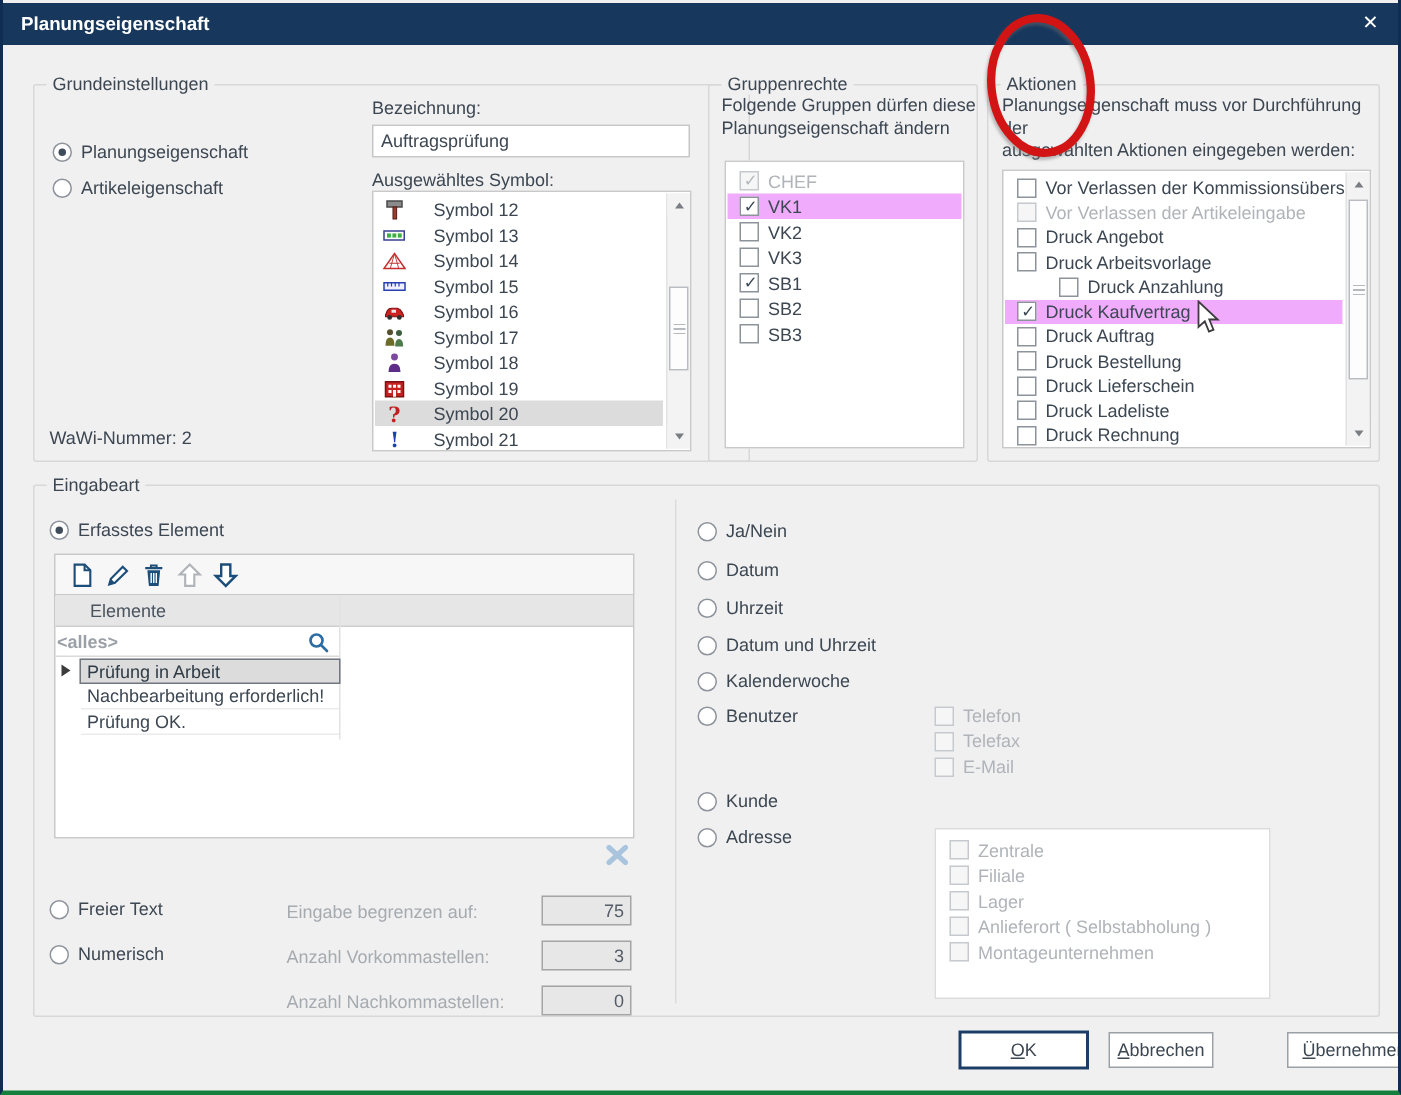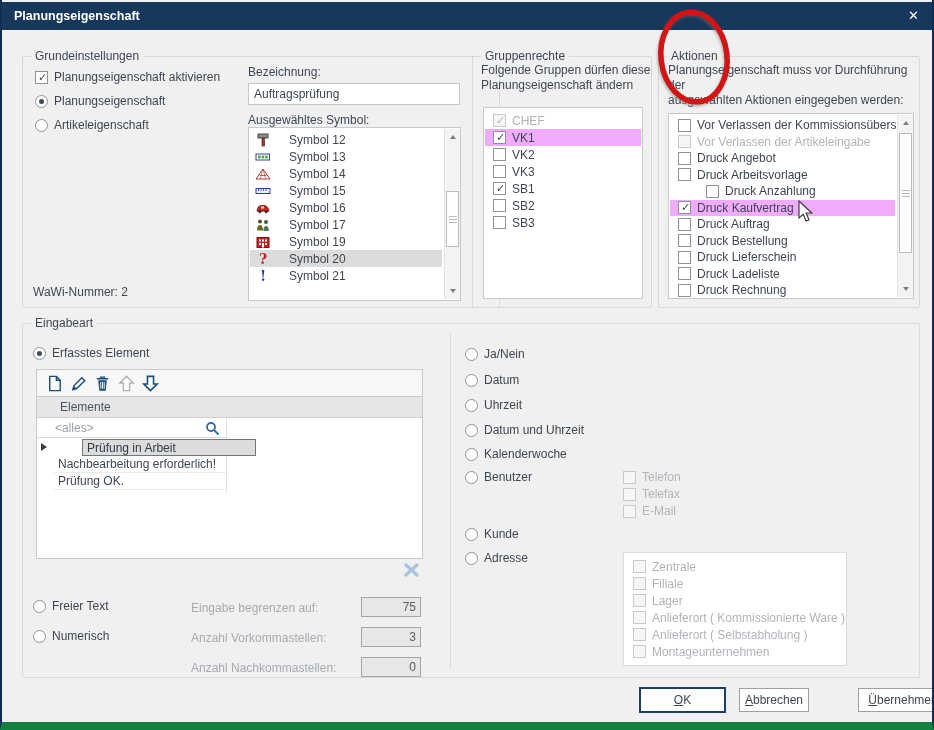--- a/index.html
+++ b/index.html
@@ -2,21 +2,21 @@
 <html><head>
 <meta charset="utf-8">
 <style>
   html,body{margin:0;padding:0;background:#cfcfcf;}
   *{box-sizing:border-box;}
   .win{
     position:relative;width:934px;height:730px;
     background:#f0f0f1;
     font-family:"Liberation Sans","DejaVu Sans",sans-serif;
     font-size:12px;color:#3d4752;overflow:hidden;
-    border-left:2px solid #0f2d52;border-right:2px solid #0f2d52;border-bottom:8px solid #15803d;
+    border-left:2px solid #0f2d52;border-right:2px solid #0f2d52;border-bottom:3px solid #15803d;
   }
   .titlebar{position:absolute;left:0;top:2px;right:0;height:28px;background:#17375c;display:flex;align-items:center;}
   .titlebar .title{color:#fff;font-weight:bold;font-size:12.5px;padding-left:12px;}
   .titlebar .close{position:absolute;right:13px;top:0;height:28px;line-height:28px;color:#fff;font-size:13px;cursor:default;font-family:"DejaVu Sans",sans-serif;}
   .group{position:absolute;border:1px solid #d8d8d8;border-radius:2px;}
   .legend{position:absolute;top:-8px;left:8px;background:#f0f0f1;padding:0 4px;color:#3d4752;white-space:nowrap;}
   .opt{position:absolute;display:flex;align-items:center;gap:6px;height:16px;white-space:nowrap;}
   .rb{width:13px;height:13px;border:1px solid #8d939a;border-radius:50%;background:#fff;position:relative;flex:0 0 13px;}
   .rb.sel::after{content:"";position:absolute;left:3px;top:3px;width:5px;height:5px;border-radius:50%;background:#3f4c59;}
   .cb{width:13px;height:13px;border:1px solid #8d939a;background:#fff;position:relative;flex:0 0 13px;}
@@ -43,21 +43,21 @@
   .thumb{position:absolute;left:1px;width:13px;background:#fdfdfd;border:1px solid #b9bdc2;display:flex;align-items:center;justify-content:center;}
   .grip{width:8px;height:7px;background:repeating-linear-gradient(to bottom,#b6babf 0 1px,transparent 1px 3px);}
   
   .toolbar{position:absolute;border:1px solid #c9c9c9;background:#f7f7f8;display:flex;align-items:center;gap:5px;padding-left:8px;}
   .tico{width:19px;height:19px;display:inline-block;}
   .grid{position:absolute;background:#fff;border:1px solid #c9c9c9;}
   .ghead{position:absolute;left:0;top:0;right:0;height:21px;background:#e6e6e6;border-bottom:1px solid #cfcfcf;line-height:21px;color:#4a545e;}
   .ghead span{padding-left:23px;}
   .gdiv{position:absolute;left:189px;top:0;width:1px;height:96px;background:#e2e2e2;}
   .gfilter{position:absolute;left:0;top:21px;width:189px;height:20px;border-bottom:1px solid #dadada;color:#9aa0a6;line-height:20px;}
-  .gfilter span{padding-left:18px;}
+  .gfilter span{padding-left:1px;font-weight:bold;}
   .gmag{position:absolute;left:168px;top:24px;width:15px;height:15px;}
   .grow{position:absolute;left:17px;width:172px;height:17px;line-height:16px;border-bottom:1px solid #ececec;padding-left:4px;white-space:nowrap;overflow:hidden;}
   .grow.selcell{left:16px;width:174px;background:#dcdcdc;border:1px solid #70777e;color:#2f3a44;}
   .gind{position:absolute;left:4px;width:0;height:0;border-top:4px solid transparent;border-bottom:4px solid transparent;border-left:6px solid #3c3c3c;}
   .statusbar{position:absolute;background:#fff;border:1px solid #c9c9c9;line-height:15px;padding-left:4px;}
   .numfield{position:absolute;width:60px;height:20px;background:#e7e7e8;border:1px solid #a5a5a5;text-align:right;padding:0 4px;line-height:18px;color:#555d66;}
   .numlabel{position:absolute;color:#a6abb0;white-space:nowrap;height:16px;line-height:16px;}
   .vdiv{position:absolute;width:1px;background:#dcdcdc;}
   
   .fbtn{position:absolute;background:#fff;border:1px solid #9aa0a6;display:flex;align-items:center;justify-content:center;color:#3d4752;}
@@ -70,24 +70,20 @@
 
 <div class="win">
 
   <div class="titlebar">
     <span class="title">Planungseigenschaft</span>
     <span class="close">✕</span>
   </div>
 
   <div class="group" style="left:20px;top:56px;width:478px;height:252px;">
     <span class="legend">Grundeinstellungen</span>
-    <div class="opt" style="left:12px;top:12px;">
-      <span class="cb checked"></span>
-      <span>Planungseigenschaft aktivieren</span>
-    </div>
     <div class="opt" style="left:12px;top:36px;">
       <span class="rb sel"></span>
       <span>Planungseigenschaft</span>
     </div>
     <div class="opt" style="left:12px;top:60px;">
       <span class="rb"></span>
       <span>Artikeleigenschaft</span>
     </div>
     <div style="position:absolute;left:225px;top:8px;">Bezeichnung:</div>
     <div class="inputbox" style="left:225px;top:26px;width:212px;height:22px;">
@@ -153,20 +149,29 @@
           <div class="sym-row">
             <span class="sym-ico">
               <svg width="16" height="16" viewBox="0 0 16 16">
                 <circle cx="5" cy="4.5" r="2" fill="#55512f"></circle>
                 <path d="M2 13.5 Q2 8 5 8 Q8 8 8 13.5 Z" fill="#6b6b2a"></path>
                 <circle cx="11" cy="5" r="2" fill="#3e5e3e"></circle>
                 <path d="M8.4 14 Q8.4 9 11 9 Q13.8 9 13.8 14 Z" fill="#4e7a4e"></path>
               </svg>
             </span>
             <span class="sym-lbl">Symbol 17</span>
+          </div>
+          <div class="sym-row">
+            <span class="sym-ico">
+              <svg width="16" height="16" viewBox="0 0 16 16">
+                <circle cx="8" cy="4" r="2.3" fill="#7a4a9e"></circle>
+                <path d="M4 14 Q4 8.5 8 8.5 Q12 8.5 12 14 Z" fill="#5e2d8a"></path>
+              </svg>
+            </span>
+            <span class="sym-lbl">Symbol 18</span>
           </div>
           <div class="sym-row">
             <span class="sym-ico">
               <svg width="16" height="16" viewBox="0 0 16 16">
                 <rect x="2" y="3.5" width="12" height="10" fill="#c42222" stroke="#801010"></rect>
                 <rect x="4" y="5.5" width="2" height="2" fill="#fff"></rect>
                 <rect x="7" y="5.5" width="2" height="2" fill="#fff"></rect>
                 <rect x="10" y="5.5" width="2" height="2" fill="#fff"></rect>
                 <rect x="4" y="9" width="2" height="2" fill="#fff"></rect>
                 <rect x="10" y="9" width="2" height="2" fill="#fff"></rect>
@@ -350,21 +355,21 @@
       <div class="gdiv"></div>
       <div class="gfilter"><span>&lt;alles&gt;</span></div>
       <div class="gmag">
         <svg width="15" height="15" viewBox="0 0 15 15">
             <circle cx="6" cy="6" r="4" fill="none" stroke="#2d6da3" stroke-width="1.8"></circle>
             <line x1="9" y1="9" x2="13" y2="13" stroke="#2d6da3" stroke-width="1.8" stroke-linecap="round"></line>
           </svg>
       </div>
       <div id="grid-rows">
           <span class="gind" style="top: 46px;"></span>
-          <div class="grow selcell" style="top: 42px; margin-left: 29px;">Prüfung in Arbeit</div>
+          <div class="grow selcell" style="top: 42px;">Prüfung in Arbeit</div>
           <div class="grow" style="top: 59px;">Nachbearbeitung erforderlich!</div>
           <div class="grow" style="top: 76px;">Prüfung OK.</div>
         </div>
     </div>
 
     <div style="position:absolute;left:381px;top:239px;width:15px;height:14px;">
       <svg width="15" height="14" viewBox="0 0 15 14">
           <line x1="2" y1="2" x2="13" y2="12" stroke="#a9c4dd" stroke-width="3.4" stroke-linecap="round"></line>
           <line x1="13" y1="2" x2="2" y2="12" stroke="#a9c4dd" stroke-width="3.4" stroke-linecap="round"></line>
         </svg>
@@ -448,24 +453,20 @@
           <div class="lrow">
             <span class="cb dis"></span>
             <span class="dis-lbl">Filiale</span>
           </div>
           <div class="lrow">
             <span class="cb dis"></span>
             <span class="dis-lbl">Lager</span>
           </div>
           <div class="lrow">
             <span class="cb dis"></span>
-            <span class="dis-lbl">Anlieferort ( Kommissionierte Ware )</span>
-          </div>
-          <div class="lrow">
-            <span class="cb dis"></span>
             <span class="dis-lbl">Anlieferort ( Selbstabholung )</span>
           </div>
           <div class="lrow">
             <span class="cb dis"></span>
             <span class="dis-lbl">Montageunternehmen</span>
           </div>
         </div>
     </div>
   </div>
 

